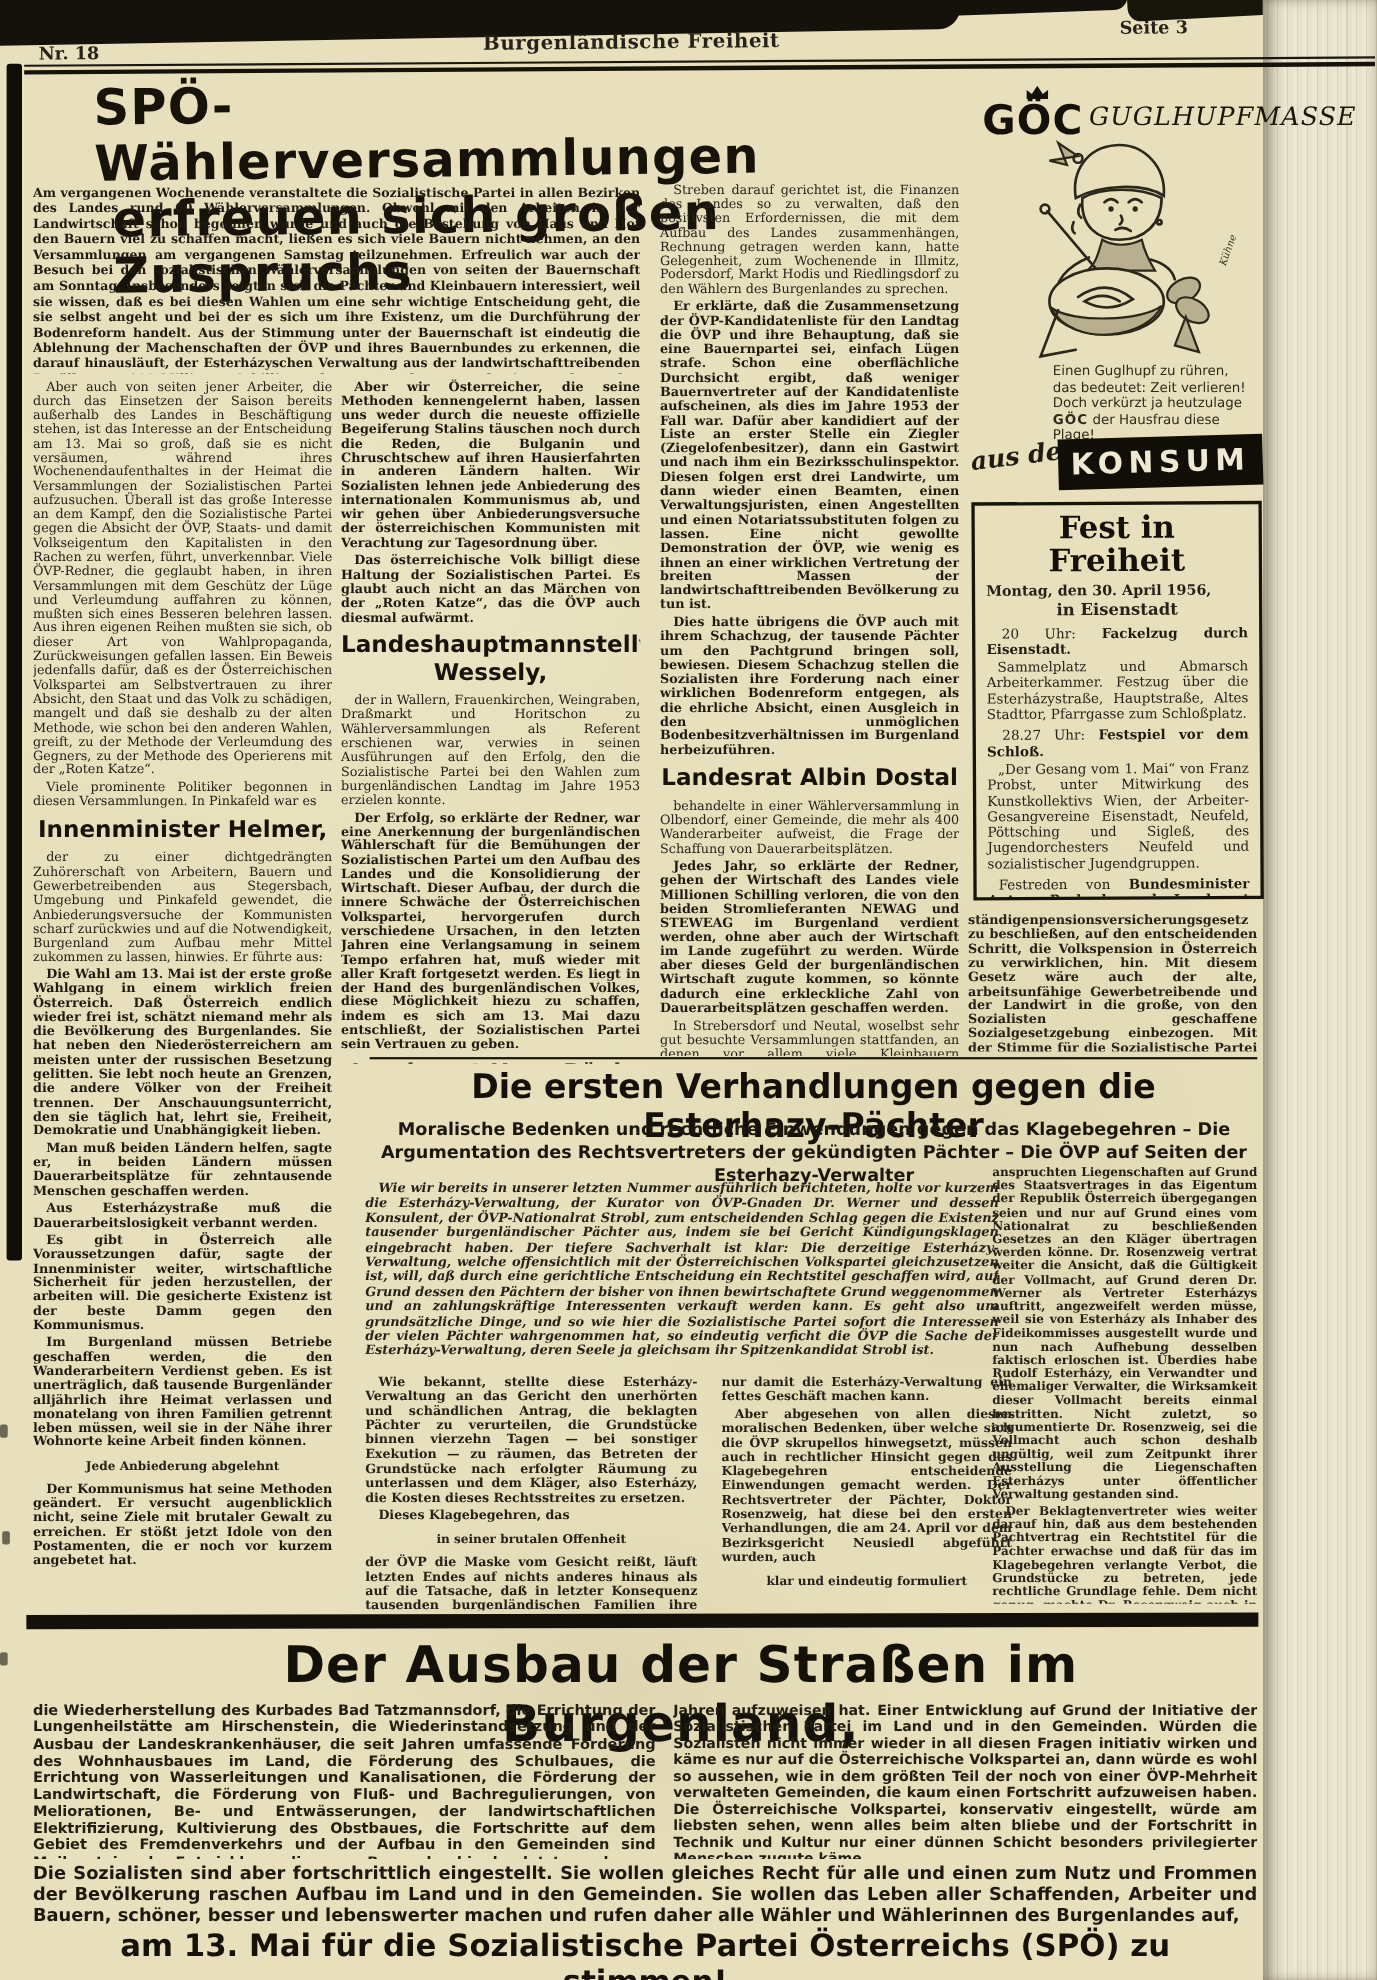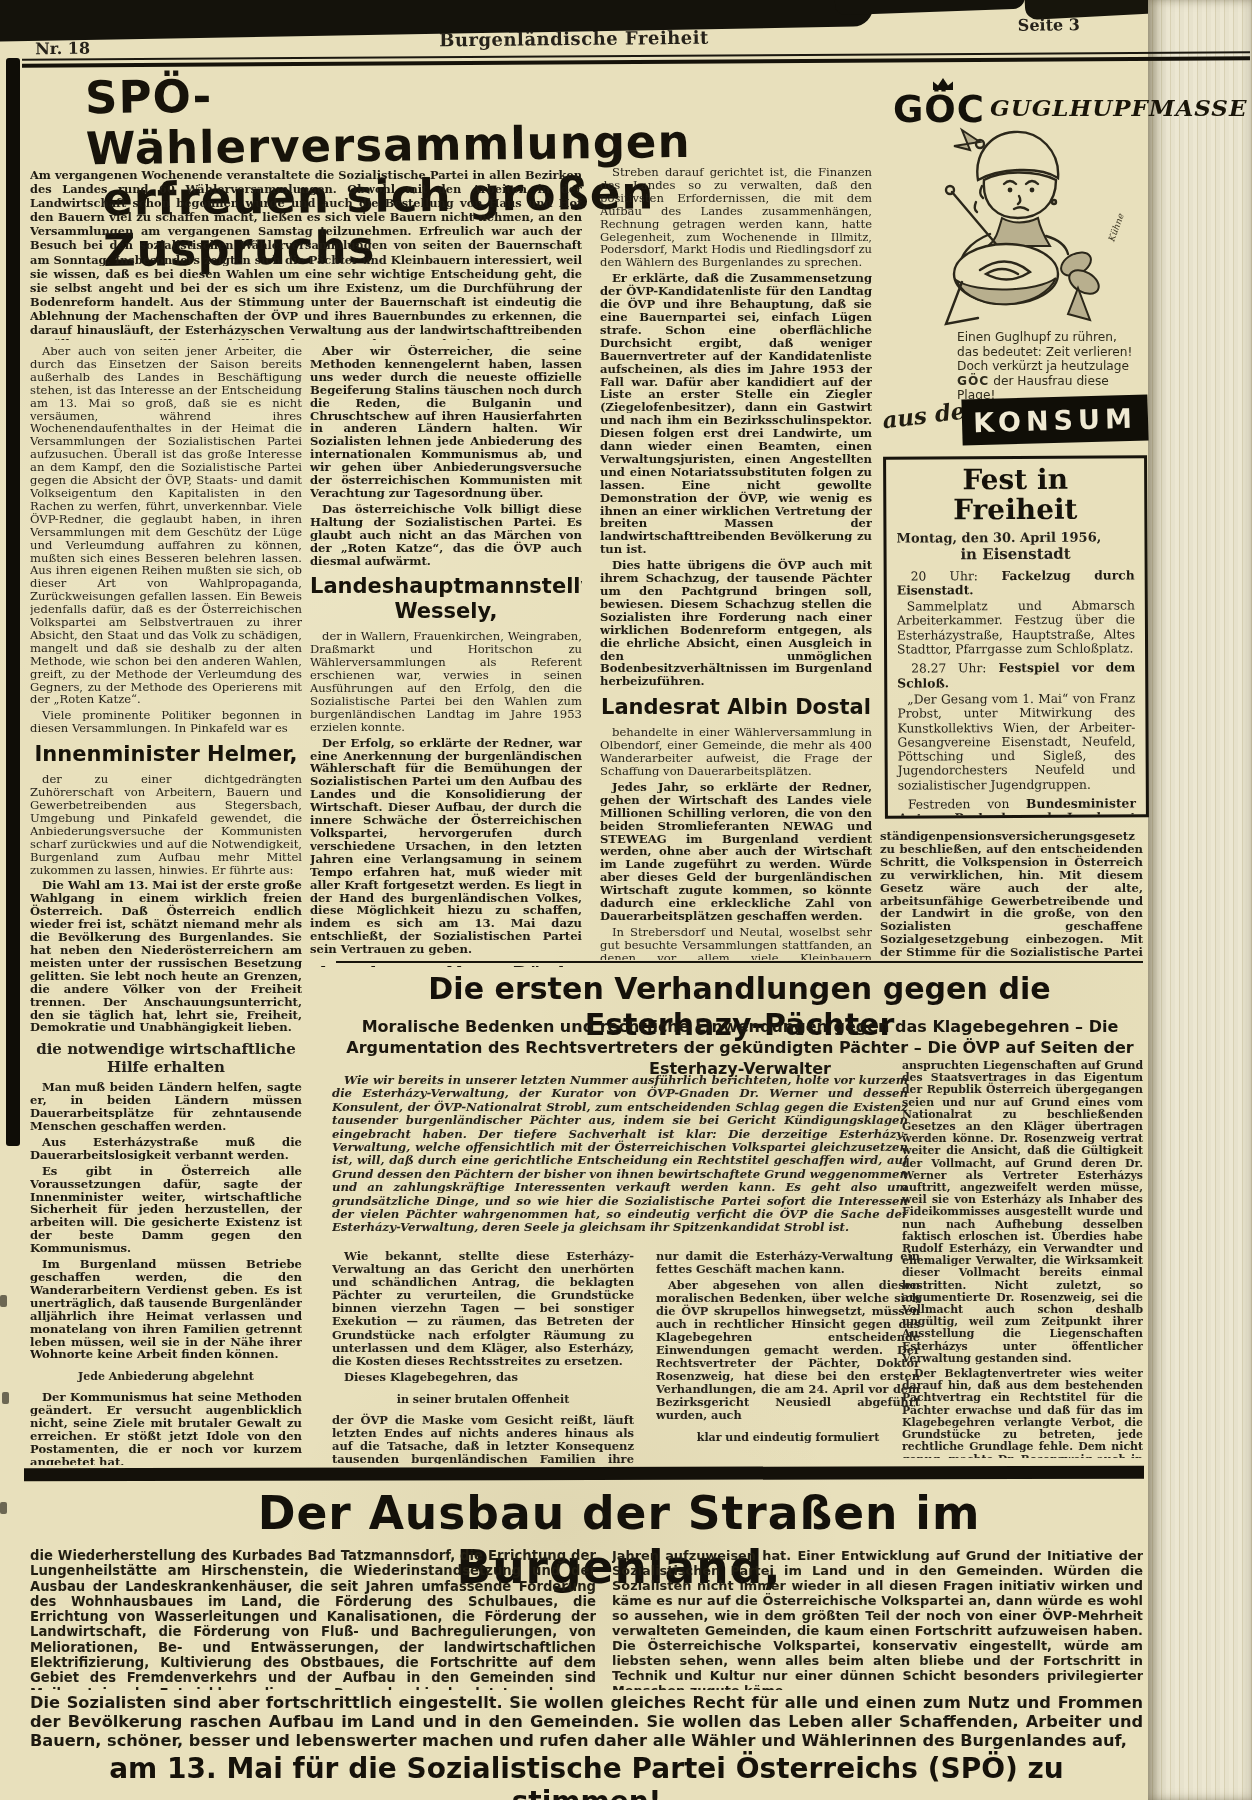--- a/index.html
+++ b/index.html
@@ -44,21 +44,21 @@
   .sub3{font-weight:bold;font-size:11px;line-height:19px;text-align:center;text-indent:0 !important;margin:6px 0 5px !important;}
   .colA{left:30px;top:345px;width:272px;height:1120px;}
   .colB{left:310px;top:345px;width:272px;height:622px;}
   .colC{left:600px;top:166px;width:272px;height:794px;}
   .colD{left:880px;top:830px;width:263px;height:126px;font-weight:bold;}
   
   .goec-brand{left:893px;top:86px;width:260px;height:46px;}
   .goec-word{position:absolute;left:0;top:2px;font-family:"DejaVu Sans",sans-serif;font-weight:bold;font-size:37px;letter-spacing:1px;color:#14110a;}
   .crown{position:absolute;left:40px;top:-8px;width:20px;height:12px;background:#14110a;
          clip-path:polygon(0 100%,0 30%,25% 62%,50% 0,75% 62%,100% 30%,100% 100%);}
-  .goec-product{position:absolute;left:97px;top:8px;font-style:italic;font-weight:bold;font-size:23px;letter-spacing:1px;color:#191509;}
+  .goec-product{position:absolute;left:97px;top:8px;font-style:italic;font-weight:normal;font-size:23px;letter-spacing:1px;color:#191509;}
   .ad-verse{left:957px;top:330px;width:190px;font-family:"DejaVu Sans",sans-serif;font-size:12.2px;line-height:14.6px;color:#2e2a1b;}
   .ad-verse .bb{font-weight:bold;letter-spacing:1px;}
   .ausdem{left:882px;top:400px;font-style:italic;font-weight:bold;font-size:23px;transform:rotate(-7deg);color:#201c10;}
   .konsum{left:962px;top:397px;width:186px;height:46px;background:#100e07;transform:rotate(-1.6deg);
           display:flex;align-items:center;justify-content:center;}
   .konsum span{color:#efe9d2;font-family:"DejaVu Sans",sans-serif;font-weight:bold;font-size:27px;letter-spacing:5px;}
   
   .fest{left:884px;top:456px;width:238px;height:346px;border:3px solid #17140c;padding:4px 10px 6px;
         transform:rotate(-0.3deg);font-size:12.3px;line-height:14.3px;text-align:justify;overflow:hidden;}
   .fest h2{margin:2px 0 6px;text-align:center;font-size:28px;line-height:30px;font-weight:bold;color:#15110a;}
@@ -121,21 +121,20 @@
     </h1>
     <div class="abs bt lead1">
       <p class="b noind">Am vergangenen Wochenende veranstaltete die Sozialistische Partei in allen Bezirken des Landes rund 60 Wählerversammlungen. Obwohl mit den Arbeiten in der Landwirtschaft schon begonnen wurde und auch die Bestellung von Haus und Hof den Bauern viel zu schaffen macht, ließen es sich viele Bauern nicht nehmen, an den Versammlungen am vergangenen Samstag teilzunehmen. Erfreulich war auch der Besuch bei den sozialistischen Wählerversammlungen von seiten der Bauernschaft am Sonntag. Insbesonders zeigten sich die Pächter und Kleinbauern interessiert, weil sie wissen, daß es bei diesen Wahlen um eine sehr wichtige Entscheidung geht, die sie selbst angeht und bei der es sich um ihre Existenz, um die Durchführung der Bodenreform handelt. Aus der Stimmung unter der Bauernschaft ist eindeutig die Ablehnung der Machenschaften der ÖVP und ihres Bauernbundes zu erkennen, die darauf hinausläuft, der Esterházyschen Verwaltung aus der landwirtschafttreibenden Bevölkerung 100 Millionen Schilling zukommen zu lassen, und sei es auch um den Preis, daß tausende und aber tausende Pächter und Kleinbauern ihre Lebensgrundlage verlieren.</p>
     </div>
     <div class="abs bt colA">
       <p>Aber auch von seiten jener Arbeiter, die durch das Einsetzen der Saison bereits außerhalb des Landes in Beschäftigung stehen, ist das Interesse an der Entscheidung am 13. Mai so groß, daß sie es nicht versäumen, während ihres Wochenendaufenthaltes in der Heimat die Versammlungen der Sozialistischen Partei aufzusuchen. Überall ist das große Interesse an dem Kampf, den die Sozialistische Partei gegen die Absicht der ÖVP, Staats- und damit Volkseigentum den Kapitalisten in den Rachen zu werfen, führt, unverkennbar. Viele ÖVP-Redner, die geglaubt haben, in ihren Versammlungen mit dem Geschütz der Lüge und Verleumdung auffahren zu können, mußten sich eines Besseren belehren lassen. Aus ihren eigenen Reihen mußten sie sich, ob dieser Art von Wahlpropaganda, Zurückweisungen gefallen lassen. Ein Beweis jedenfalls dafür, daß es der Österreichischen Volkspartei am Selbstvertrauen zu ihrer Absicht, den Staat und das Volk zu schädigen, mangelt und daß sie deshalb zu der alten Methode, wie schon bei den anderen Wahlen, greift, zu der Methode der Verleumdung des Gegners, zu der Methode des Operierens mit der „Roten Katze“.</p>
       <p>Viele prominente Politiker begonnen in diesen Versammlungen. In Pinkafeld war es</p>
       <p class="sub1">Innenminister Helmer,</p>
       <p>der zu einer dichtgedrängten Zuhörerschaft von Arbeitern, Bauern und Gewerbetreibenden aus Stegersbach, Umgebung und Pinkafeld gewendet, die Anbiederungsversuche der Kommunisten scharf zurückwies und auf die Notwendigkeit, Burgenland zum Aufbau mehr Mittel zukommen zu lassen, hinwies. Er führte aus:</p>
       <p class="b">Die Wahl am 13. Mai ist der erste große Wahlgang in einem wirklich freien Österreich. Daß Österreich endlich wieder frei ist, schätzt niemand mehr als die Bevölkerung des Burgenlandes. Sie hat neben den Niederösterreichern am meisten unter der russischen Besetzung gelitten. Sie lebt noch heute an Grenzen, die andere Völker von der Freiheit trennen. Der Anschauungsunterricht, den sie täglich hat, lehrt sie, Freiheit, Demokratie und Unabhängigkeit lieben.</p>
-      <p class="sub2">die notwendige wirtschaftliche Hilfe erhalten</p>
       <p class="b">Man muß beiden Ländern helfen, sagte er, in beiden Ländern müssen Dauerarbeitsplätze für zehntausende Menschen geschaffen werden.</p>
       <p class="b">Aus Esterházystraße muß die Dauerarbeitslosigkeit verbannt werden.</p>
       <p class="b">Es gibt in Österreich alle Voraussetzungen dafür, sagte der Innenminister weiter, wirtschaftliche Sicherheit für jeden herzustellen, der arbeiten will. Die gesicherte Existenz ist der beste Damm gegen den Kommunismus.</p>
       <p class="b">Im Burgenland müssen Betriebe geschaffen werden, die den Wanderarbeitern Verdienst geben. Es ist unerträglich, daß tausende Burgenländer alljährlich ihre Heimat verlassen und monatelang von ihren Familien getrennt leben müssen, weil sie in der Nähe ihrer Wohnorte keine Arbeit finden können.</p>
       <p class="sub3">Jede Anbiederung abgelehnt</p>
       <p class="b">Der Kommunismus hat seine Methoden geändert. Er versucht augenblicklich nicht, seine Ziele mit brutaler Gewalt zu erreichen. Er stößt jetzt Idole von den Postamenten, die er noch vor kurzem angebetet hat.</p>
     </div>
     <div class="abs bt colB">
       <p class="b">Aber wir Österreicher, die seine Methoden kennengelernt haben, lassen uns weder durch die neueste offizielle Begeiferung Stalins täuschen noch durch die Reden, die Bulganin und Chruschtschew auf ihren Hausierfahrten in anderen Ländern halten. Wir Sozialisten lehnen jede Anbiederung des internationalen Kommunismus ab, und wir gehen über Anbiederungsversuche der österreichischen Kommunisten mit Verachtung zur Tagesordnung über.</p>
       <p class="b">Das österreichische Volk billigt diese Haltung der Sozialistischen Partei. Es glaubt auch nicht an das Märchen von der „Roten Katze“, das die ÖVP auch diesmal aufwärmt.</p>

